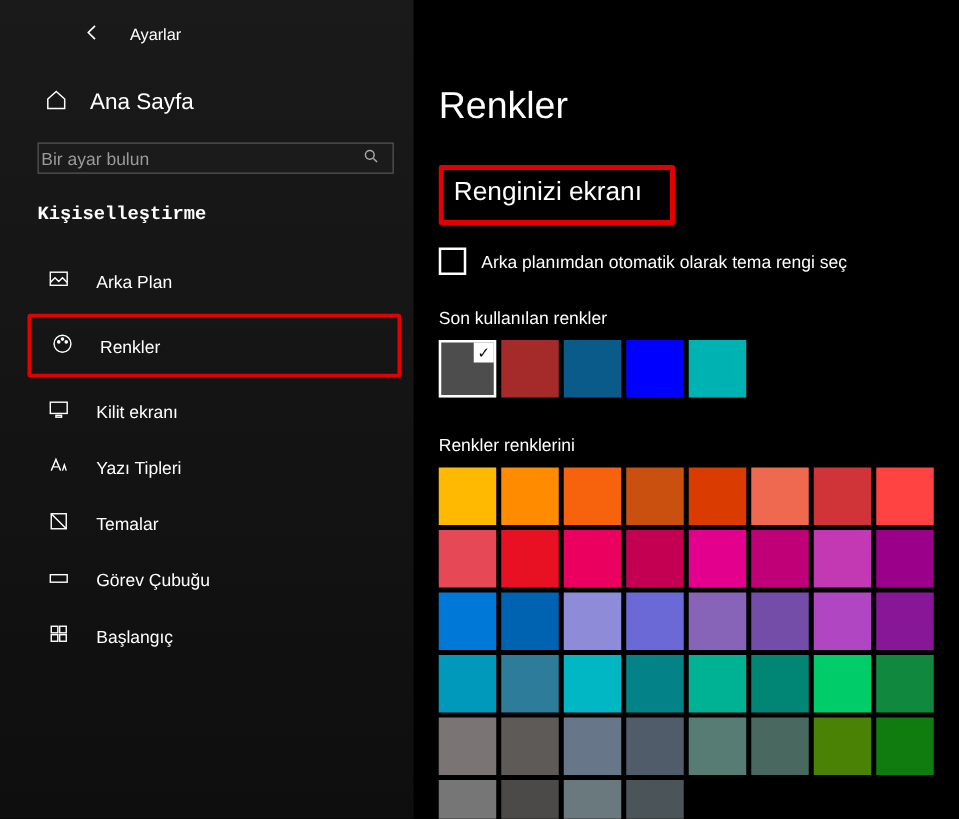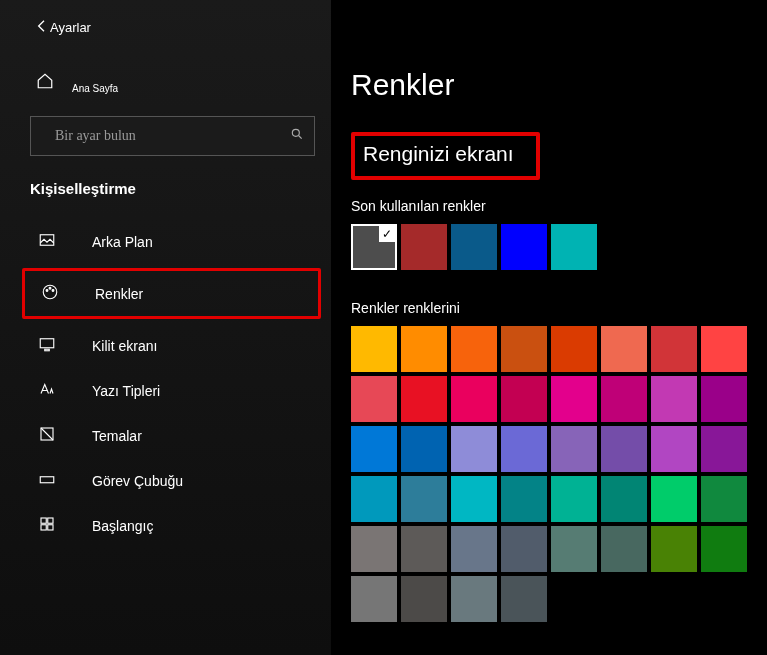--- a/index.html
+++ b/index.html
@@ -9,42 +9,41 @@
       font-family: "Segoe UI", Arial, sans-serif;
       font-size: 14px;
       display: flex;
     }
     .sidebar {
       width: 340px; height: 100%;
       background: linear-gradient(to bottom, #1a1a1a 0%, #0e0e0e 100%);
       padding: 18px 0 0 0;
       display: flex; flex-direction: column;
     }
-    .header-row { display: flex; align-items: center; padding: 0 0 24px 34px; }
+    .header-row { display: flex; align-items: center; gap: 22px; padding: 0 0 24px 34px; margin-left: 32px; }
     .back-icon svg { width: 16px; height: 16px; }
     .app-title { font-size: 13px; font-weight: 400; }
     .home-row { display: flex; align-items: center; gap: 18px; padding: 10px 0 10px 36px; cursor: pointer; }
     .home-row svg { width: 18px; height: 18px; }
-    .home-label { font-size: 10px; margin-top: 12px; }
+    .home-label { font-size: 18px; }
     .search-wrap { padding: 12px 16px 18px 30px; }
     .search-box {
       display: flex; align-items: center; justify-content: space-between;
-      height: 40px; padding: 0 10px 0 24px;
+      height: 25px; padding: 0 10px 0 2px;
       border: 1px solid #555; background: rgba(30,30,30,0.6);
       color: #bdbdbd;
-      font-family: Liberation Serif, serif;
     }
     .search-box input {
       flex: 1; background: transparent; border: none; outline: none;
       color: #ddd; font-size: 14px; font-family: inherit;
     }
     .search-box input::placeholder { color: #9a9a9a; }
     .search-icon svg { width: 14px; height: 14px; }
-    .section-title { font-size: 15px; font-weight: 600; padding: 6px 0 22px 30px; }
-    .nav-item { display: flex; align-items: center; gap: 36px; padding: 12px 0 12px 38px; cursor: pointer; font-size: 14px; text-align: center; }
+    .section-title { font-size: 15px; font-weight: 600; padding: 6px 0 22px 30px; font-family: Liberation Mono, monospace; }
+    .nav-item { display: flex; align-items: center; gap: 21px; padding: 12px 0 12px 38px; cursor: pointer; font-size: 14px; text-align: center; }
     .nav-item svg { width: 18px; height: 18px; }
     .nav-highlight {
       margin: 4px 10px 4px 22px;
       border: 3px solid #e20000;
       border-radius: 2px;
     }
     .main {
       flex: 1; height: 100%; background: #000;
       padding: 68px 20px 0 20px;
     }
@@ -184,20 +183,24 @@
   </div>
 </div>
 
 <div class="main">
   <div class="page-title">Renkler</div>
 
   <div class="choose-box">
     <span class="choose-text">Renginizi ekranı</span>
   </div>
 
+  <div class="checkbox-row">
+    <div class="cb"></div>
+    <span class="cb-label">Arka planımdan otomatik olarak tema rengi seç</span>
+  </div>
 
   <div class="sub-label">Son kullanılan renkler</div>
   <div class="recent-row" id="recent-row">
       <div class="recent-sw selected" style="background: rgb(77, 77, 77);">
         <div class="tick">✓</div>
       </div>
       <div class="recent-sw" style="background: rgb(165, 42, 42);"></div>
       <div class="recent-sw" style="background: rgb(10, 90, 138);"></div>
       <div class="recent-sw" style="background: rgb(0, 0, 255);"></div>
       <div class="recent-sw" style="background: rgb(0, 179, 179);"></div>

